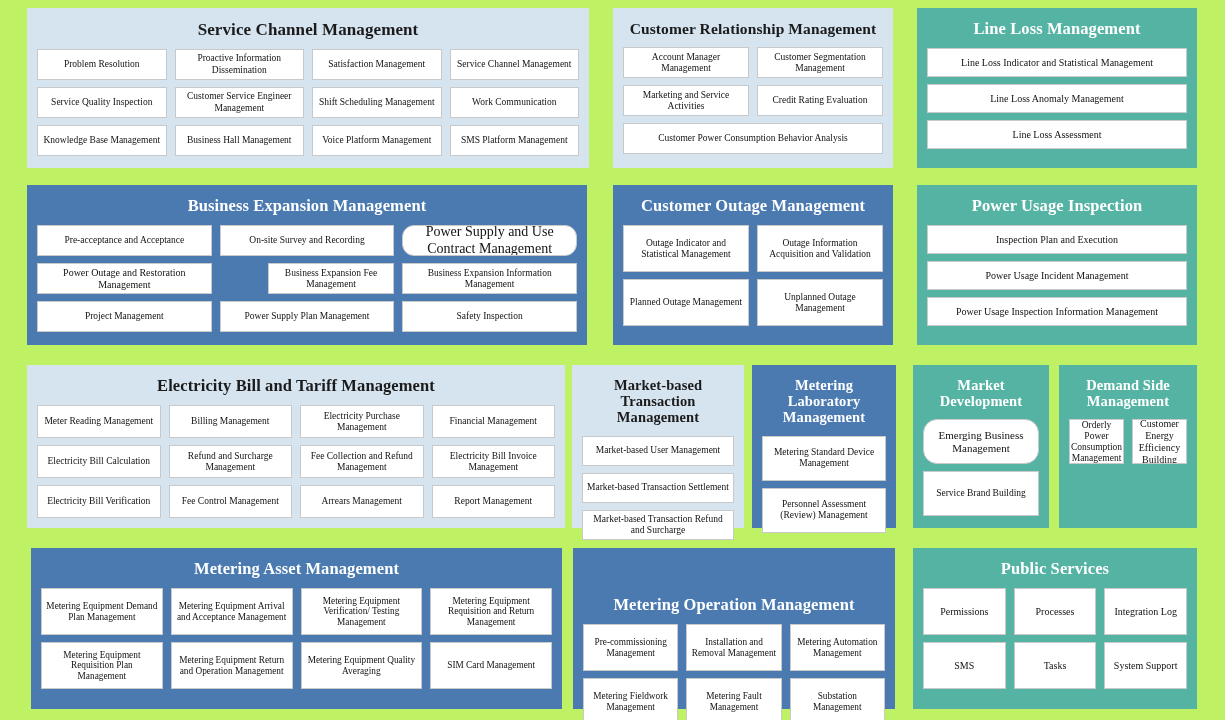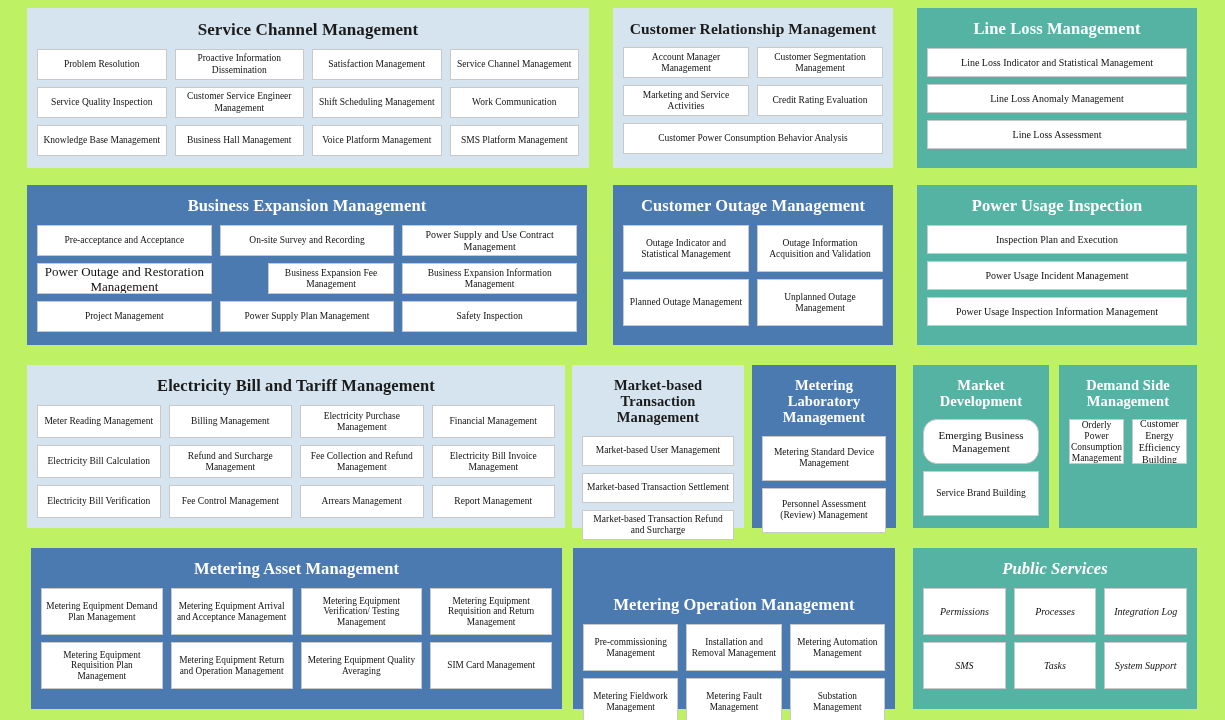--- a/index.html
+++ b/index.html
@@ -98,22 +98,22 @@
       <div class="cell" style="font-size:10px;">Line Loss Anomaly Management</div>
       <div class="cell" style="font-size:10px;">Line Loss Assessment</div>
     </div>
   </div>
 
   <div class="panel midblue" style="left:27px; top:185px; width:560px; height:160px;">
     <div class="panel-title" style="font-size:16.5px;">Business Expansion Management</div>
     <div class="grid" style="grid-template-columns:repeat(3,1fr); grid-auto-rows:31px;">
       <div class="cell" style="font-size:9.5px;">Pre-acceptance and Acceptance</div>
       <div class="cell" style="font-size:9.5px;">On-site Survey and Recording</div>
-      <div class="cell" style="font-size:10px;">Power Supply and Use Contract Management</div>
-      <div class="cell" style="font-size:13px;">Power Outage and Restoration Management</div>
+      <div class="cell" style="font-size:14px;border-radius:12px;">Power Supply and Use Contract Management</div>
+      <div class="cell" style="font-size:10px;">Power Outage and Restoration Management</div>
       <div class="cell" style="font-size:9.5px;margin-left:48px;">Business Expansion Fee Management</div>
       <div class="cell" style="font-size:9.5px;">Business Expansion Information Management</div>
       <div class="cell" style="font-size:9.5px;">Project Management</div>
       <div class="cell" style="font-size:9.5px;">Power Supply Plan Management</div>
       <div class="cell" style="font-size:9.5px;">Safety Inspection</div>
     </div>
   </div>
 
   <div class="panel midblue" style="left:613px; top:185px; width:280px; height:160px;">
     <div class="panel-title" style="font-size:16.5px;">Customer Outage Management</div>
@@ -204,21 +204,21 @@
     <div class="grid" style="grid-template-columns:repeat(3,1fr); grid-auto-rows:47px;">
       <div class="cell" style="font-size:9.3px;">Pre-commissioning Management</div>
       <div class="cell" style="font-size:9.3px;">Installation and Removal Management</div>
       <div class="cell" style="font-size:9.3px;">Metering Automation Management</div>
       <div class="cell" style="font-size:9.3px;">Metering Fieldwork Management</div>
       <div class="cell" style="font-size:9.3px;">Metering Fault Management</div>
       <div class="cell" style="font-size:9.3px;">Substation Management</div>
     </div>
   </div>
 
-  <div class="panel teal" style="left:913px; top:548px; width:284px; height:161px;font-style:italic;">
+  <div class="panel teal" style="left:913px; top:548px; width:284px; height:161px;">
     <div class="panel-title" style="font-size:16.5px;">Public Services</div>
     <div class="grid" style="grid-template-columns:repeat(3,1fr); grid-auto-rows:47px;">
       <div class="cell" style="font-size:10px;">Permissions</div>
       <div class="cell" style="font-size:10px;">Processes</div>
       <div class="cell" style="font-size:10px;">Integration Log</div>
       <div class="cell" style="font-size:10px;">SMS</div>
       <div class="cell" style="font-size:10px;">Tasks</div>
       <div class="cell" style="font-size:10px;">System Support</div>
     </div>
   </div>

